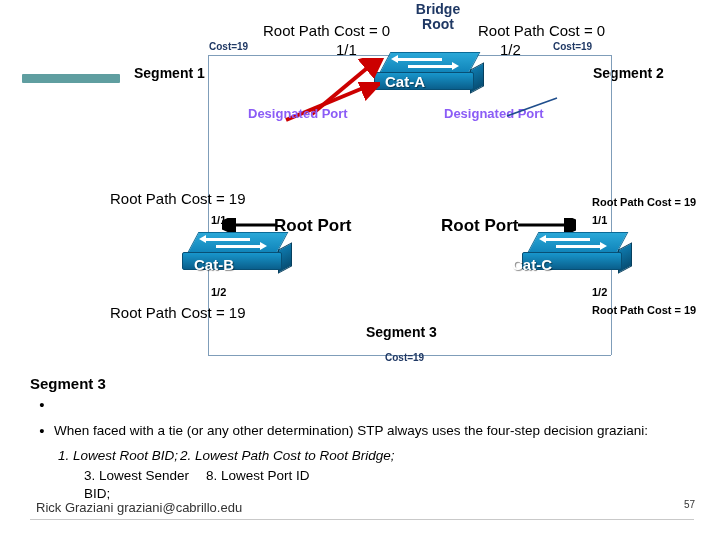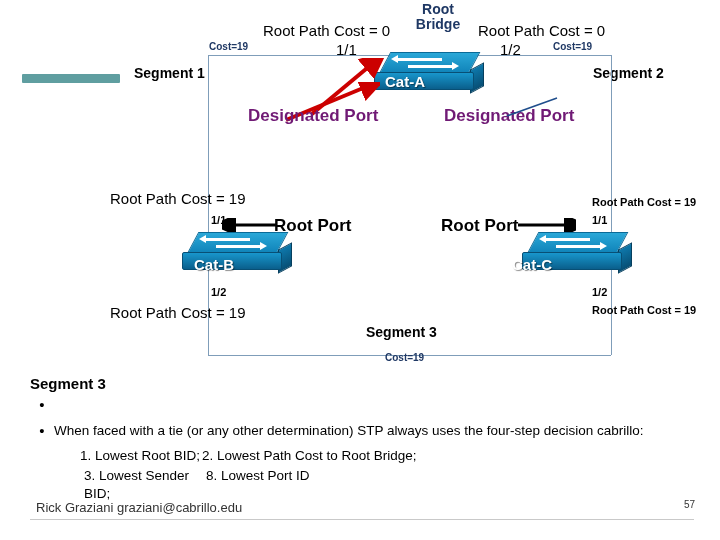--- a/index.html
+++ b/index.html
@@ -10,21 +10,21 @@
     position:relative;
     overflow:hidden;
   }
   .stage{position:absolute;left:0;top:0;width:720px;height:540px;}
   .abs{position:absolute;}
 
   
   .lbl{font-size:15px;color:#000;white-space:nowrap;}
   .lbl-b{font-size:11px;color:#000;font-weight:bold;white-space:nowrap;}
   .seg-title{font-size:14px;font-weight:bold;color:#000;white-space:nowrap;}
-  .desig{font-size:17px;font-weight:bold;color:#701a75;white-space:nowrap;}
+  .desig{font-size:13px;font-weight:bold;color:#8b5cf6;white-space:nowrap;}
   .rootport{font-size:17px;font-weight:bold;color:#000;white-space:nowrap;}
   .costlbl{font-size:10px;font-weight:bold;color:#1f3864;white-space:nowrap;}
   .rootbridge{font-size:14px;font-weight:bold;color:#1f3864;line-height:1.05;text-align:center;}
   .sw-name{font-size:15px;font-weight:bold;color:#ffffff;white-space:nowrap;text-shadow:1px 1px 1px rgba(0,0,0,.45);}
 
   
   .segbar{background:#5f9ea0;height:9px;border-radius:1px;}
 
   
   .vline{background:#7f9db9;width:1px;}
@@ -71,22 +71,22 @@
   .footer{font-size:13px;color:#333;}
   .pageno{font-size:10px;color:#333;}
   .footline{position:absolute;left:30px;top:519px;width:664px;height:1px;background:#c9c9c9;}
 </style>
 </head>
 <body>
 
 <div class="stage">
 
   <div class="abs rootbridge" style="left:383px;top:2px;width:110px;">
+    <div>Bridge</div>
     <div>Root</div>
-    <div>Bridge</div>
   </div>
 
   <div class="abs lbl" style="left:263px;top:22px;">Root Path Cost = 0</div>
   <div class="abs lbl" style="left:478px;top:22px;">Root Path Cost = 0</div>
 
   <div class="abs costlbl" style="left:209px;top:41px;">Cost=19</div>
   <div class="abs costlbl" style="left:553px;top:41px;">Cost=19</div>
 
   <div class="abs lbl" style="left:336px;top:41px;">1/1</div>
   <div class="abs lbl" style="left:500px;top:41px;">1/2</div>
@@ -183,23 +183,23 @@
   <div class="abs costlbl" style="left:385px;top:352px;">Cost=19</div>
 
   <div class="abs body-h" style="left:30px;top:375px;">Segment 3</div>
 
   <div class="abs" style="left:30px;top:396px;width:660px;">
     <div class="bullet-row">
       <div class="bullet-dot">•</div>
     </div>
     <div class="bullet-row" style="margin-top:7px;">
       <div class="bullet-dot">•</div>
-      <div class="bullet-txt" style="width:636px;">When faced with a tie (or any other determination) STP always uses the four-step decision cabrillo:</div>
-    </div>
-    <div style="margin-top:6px;margin-left:50px;display:flex;">
+      <div class="bullet-txt" style="width:636px;">When faced with a tie (or any other determination) STP always uses the four-step decision graziani:</div>
+    </div>
+    <div style="margin-top:6px;margin-left:28px;display:flex;font-style:italic;">
       <div class="numrow" style="width:122px;">1.  Lowest Root BID;</div>
       <div class="numrow">2. Lowest Path Cost to Root Bridge;</div>
     </div>
     <div style="margin-top:3px;margin-left:54px;display:flex;">
       <div class="numrow" style="width:122px;">3.  Lowest Sender BID;</div>
       <div class="numrow">8. Lowest Port ID</div>
     </div>
   </div>
 
   <div class="footline"></div>

